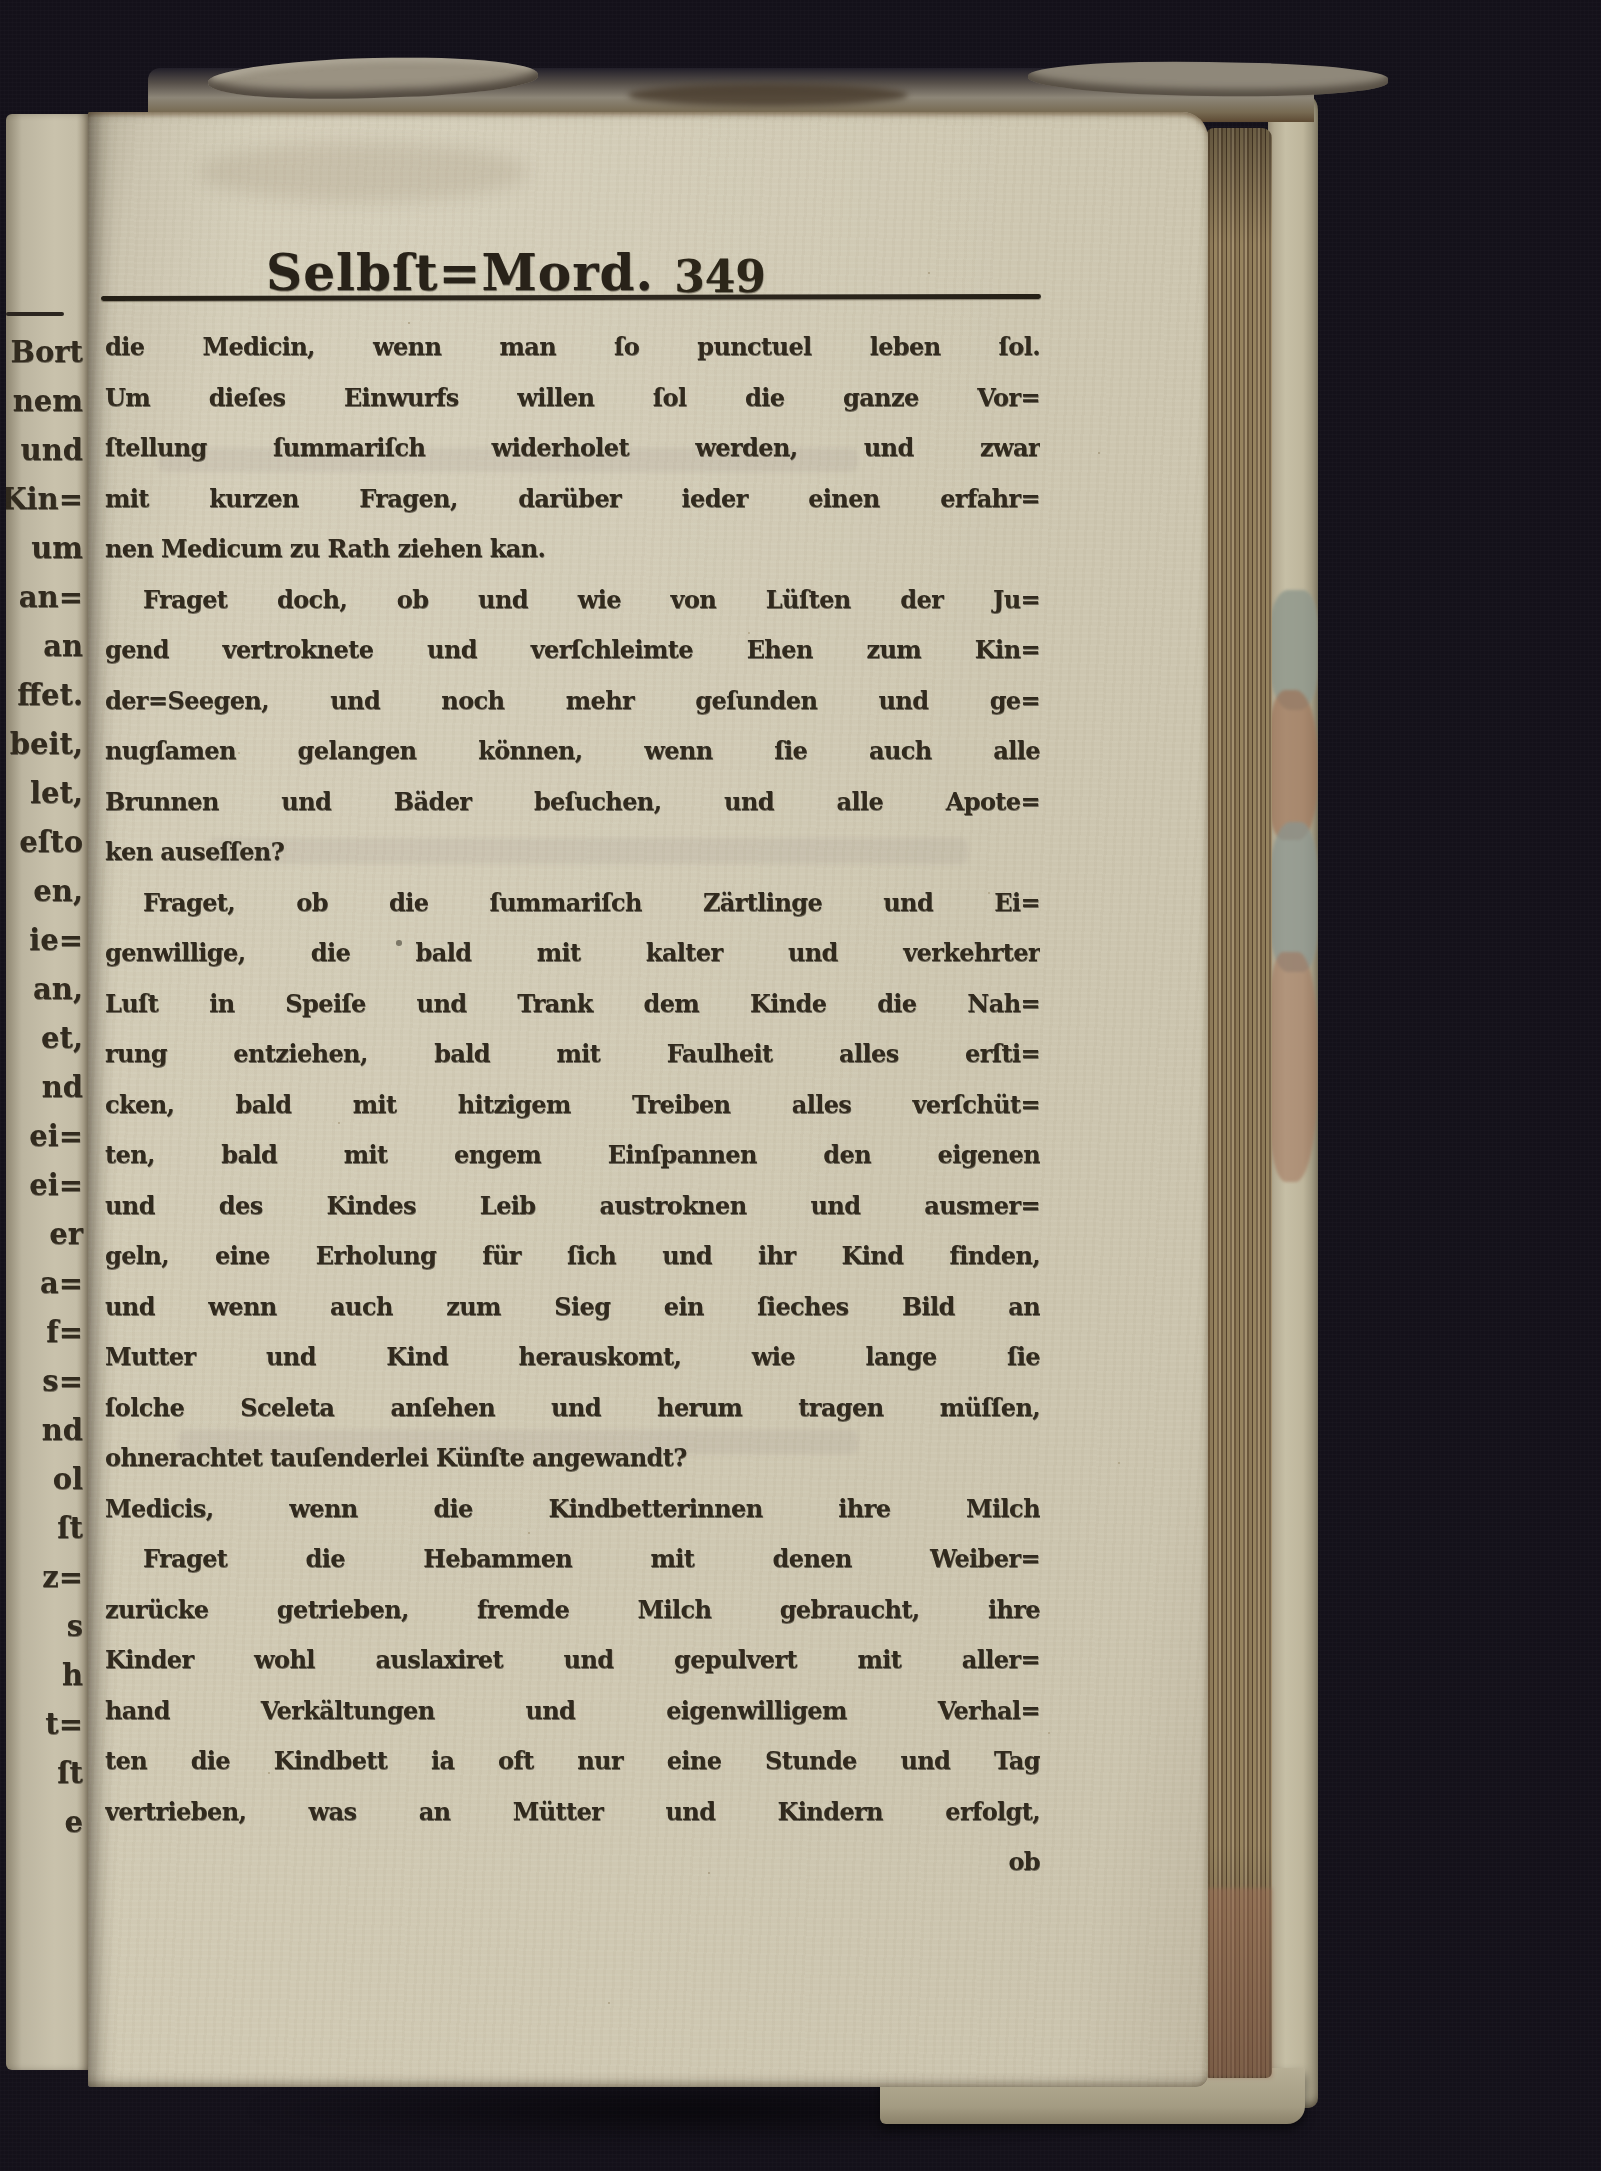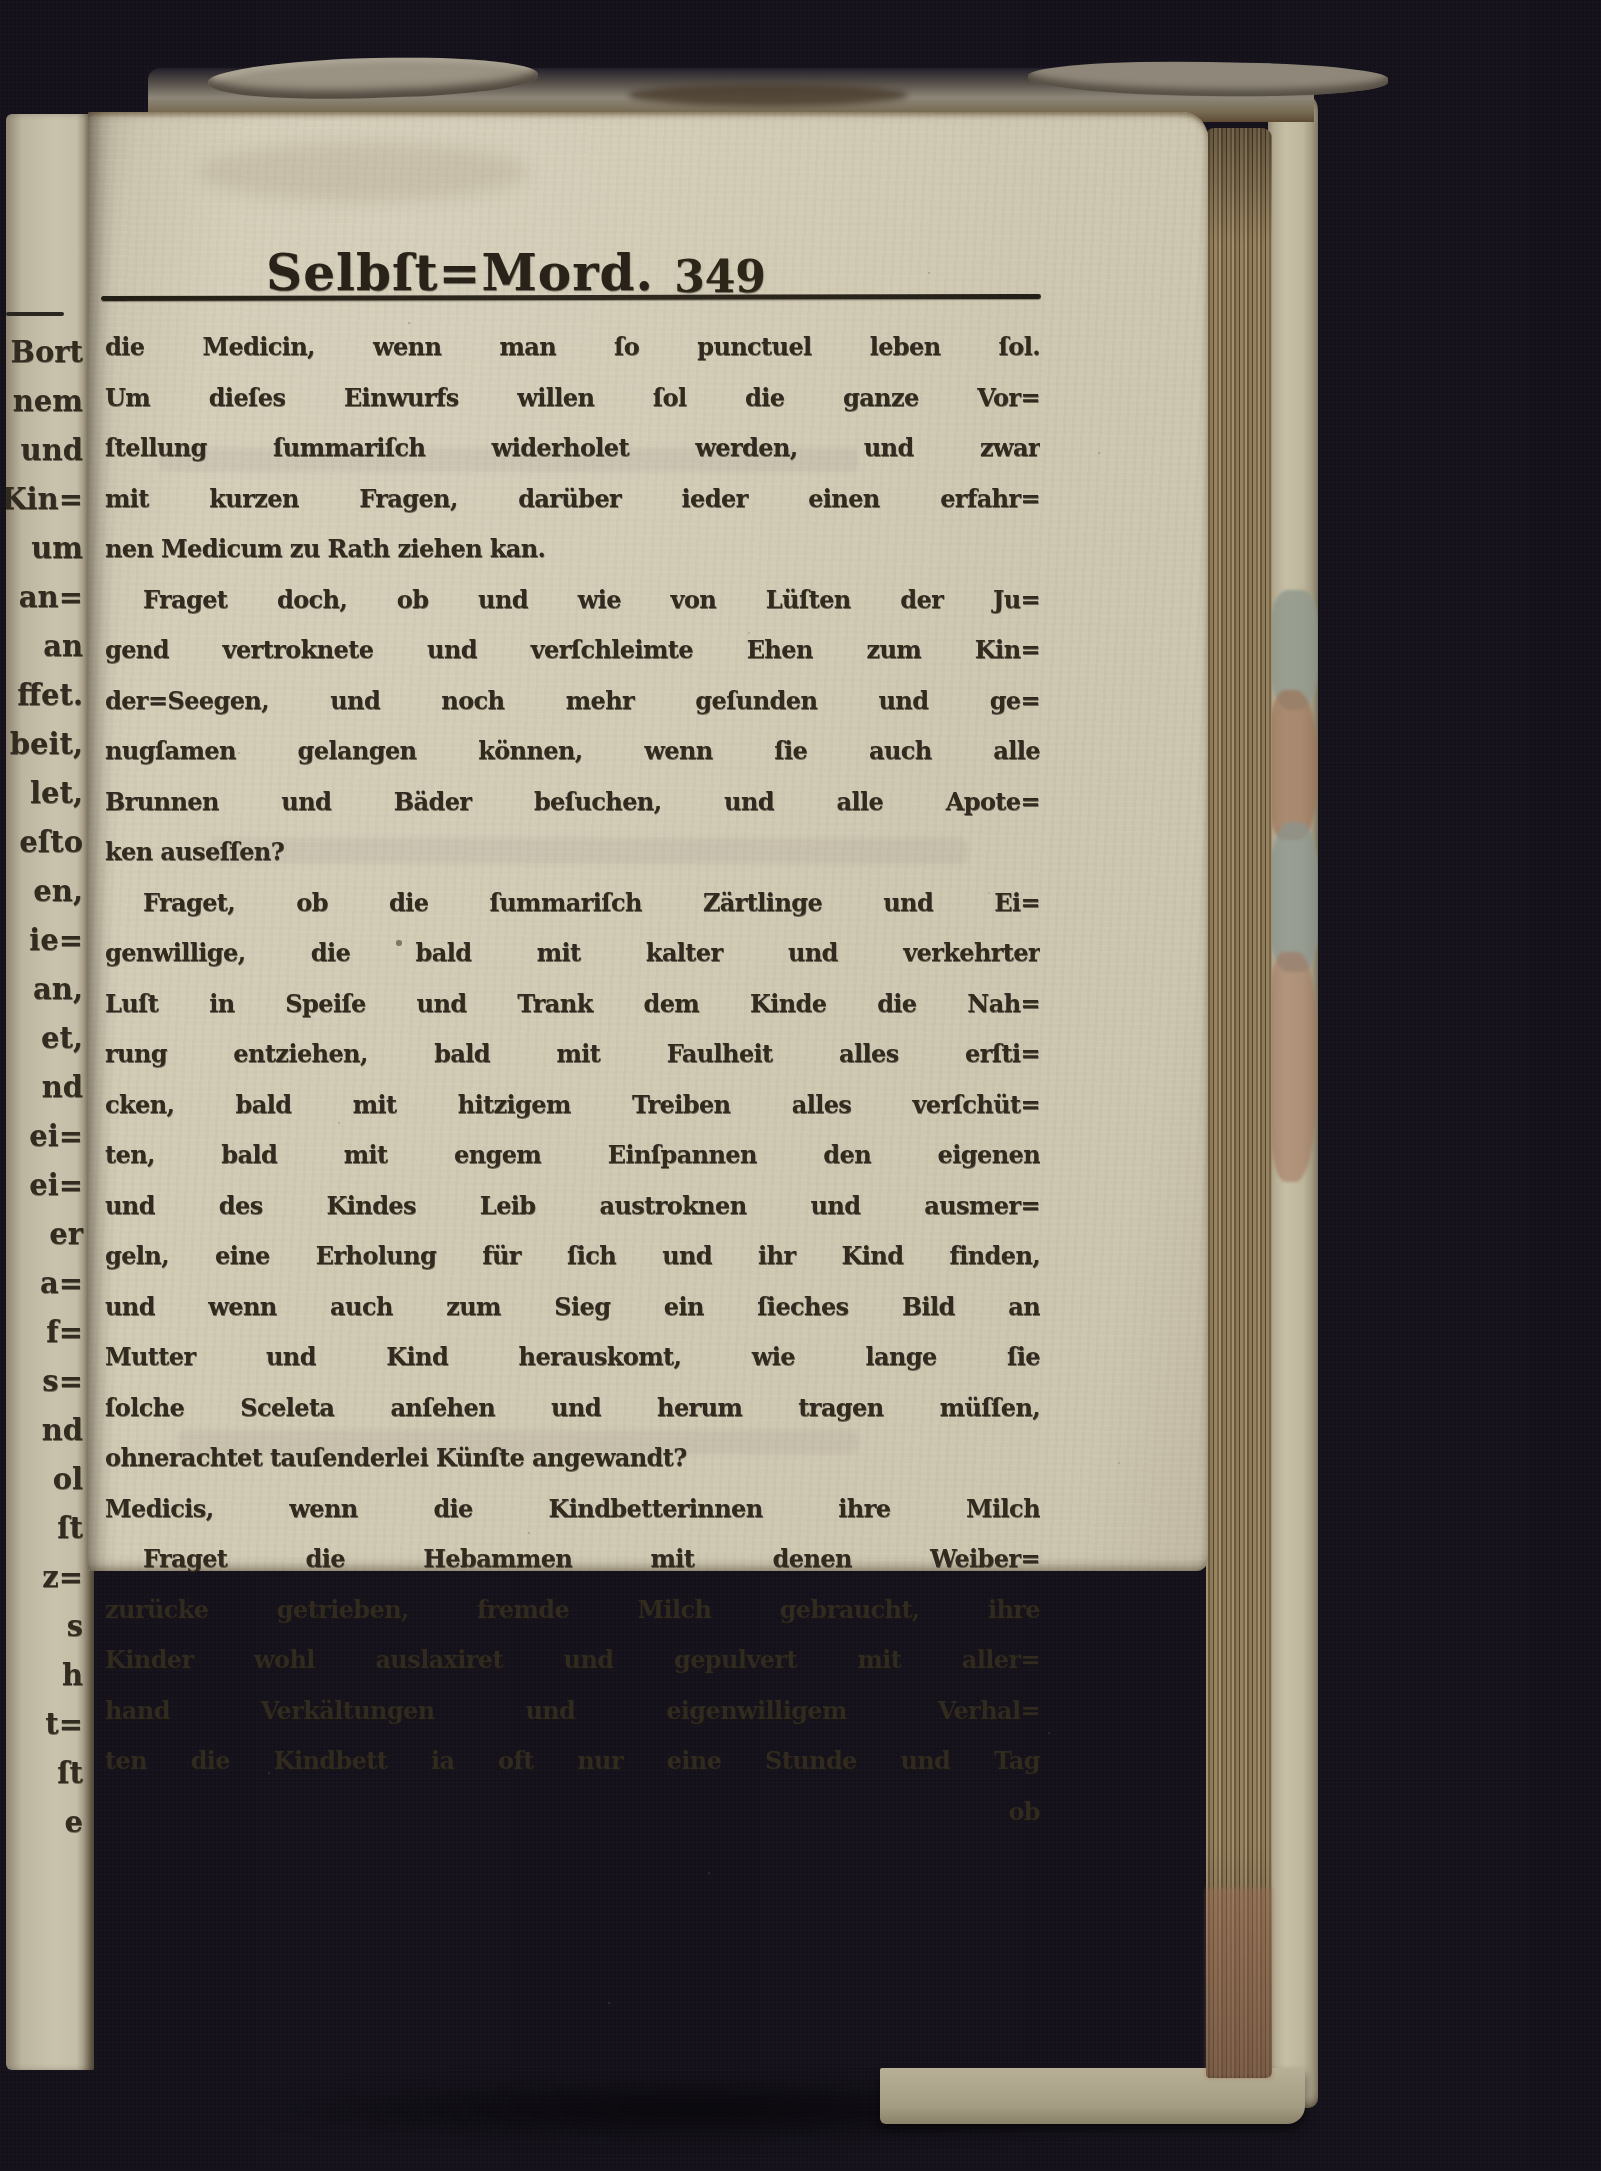--- a/index.html
+++ b/index.html
@@ -69,21 +69,21 @@
     overflow:hidden;
   }
   .left-rule{position:absolute;left:0;top:198px;width:58px;height:4px;background:#2c2620;border-radius:2px;}
   .fragments{
     position:absolute;right:11px;top:214px;text-align:right;
     font-weight:bold;font-size:29px;line-height:49px;color:#322b1f;
     text-shadow:0.4px 0.5px 0.5px rgba(30,24,16,0.5);
   }
   
   .main-page{
-    position:absolute;left:88px;top:112px;width:1120px;height:1459px;z-index:5;
+    position:absolute;left:88px;top:112px;width:1120px;height:1975px;z-index:5;
     background-image:
       radial-gradient(ellipse at 30% 8%, rgba(255,255,250,0.10), transparent 55%),
       repeating-linear-gradient(93deg, rgba(140,125,95,0.05) 0 3px, transparent 3px 9px),
       repeating-linear-gradient(1deg, rgba(255,255,245,0.05) 0 2px, transparent 2px 6px),
       linear-gradient(100deg,#b3ab95 0%,#c8c1ab 4%,#d1cab4 12%,#cfc8b2 58%,#cbc4ae 90%,#c0b8a2 100%);
     border-radius:3px 26px 12px 3px;
     box-shadow:
       inset 16px 0 20px -10px rgba(25,18,10,0.5),
       inset 0 6px 5px -3px rgba(95,70,40,0.55),
       inset 0 -10px 12px -8px rgba(70,55,35,0.5),
@@ -236,17 +236,18 @@
       <div class="line">und wenn auch zum Sieg ein ſieches Bild an</div>
       <div class="line">Mutter und Kind herauskomt, wie lange ſie</div>
       <div class="line">ſolche Sceleta anſehen und herum tragen müſſen,</div>
       <div class="line end">ohnerachtet tauſenderlei Künſte angewandt?</div>
       <div class="line">Medicis, wenn die Kindbetterinnen ihre Milch</div>
       <div class="line indent">Fraget die Hebammen mit denen Weiber=</div>
       <div class="line">zurücke getrieben, fremde Milch gebraucht, ihre</div>
       <div class="line">Kinder wohl auslaxiret und gepulvert mit aller=</div>
       <div class="line">hand Verkältungen und eigenwilligem Verhal=</div>
       <div class="line">ten die Kindbett ia oft nur eine Stunde und Tag</div>
+      <div class="line">vertrieben, was an Mütter und Kindern erfolgt,</div>
       <div class="line catchword">ob</div>
     </div>
   </div>
 
 </div>
 
 </body></html>

